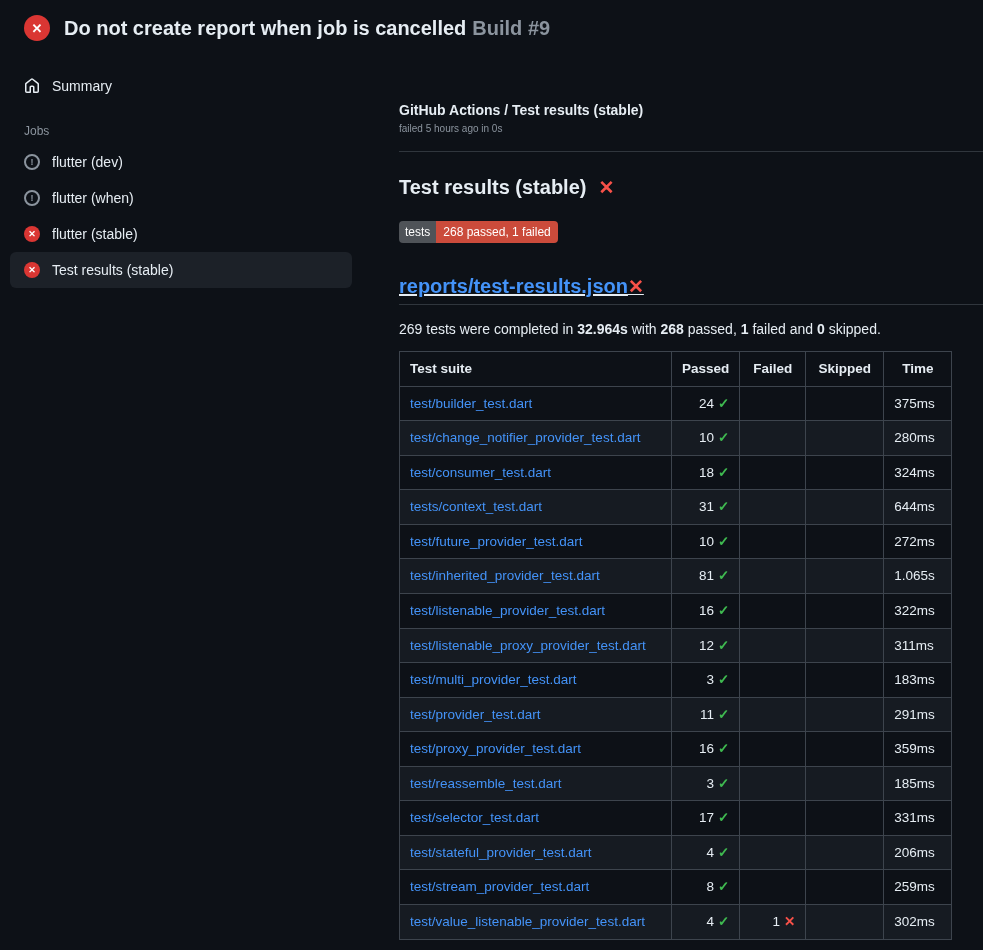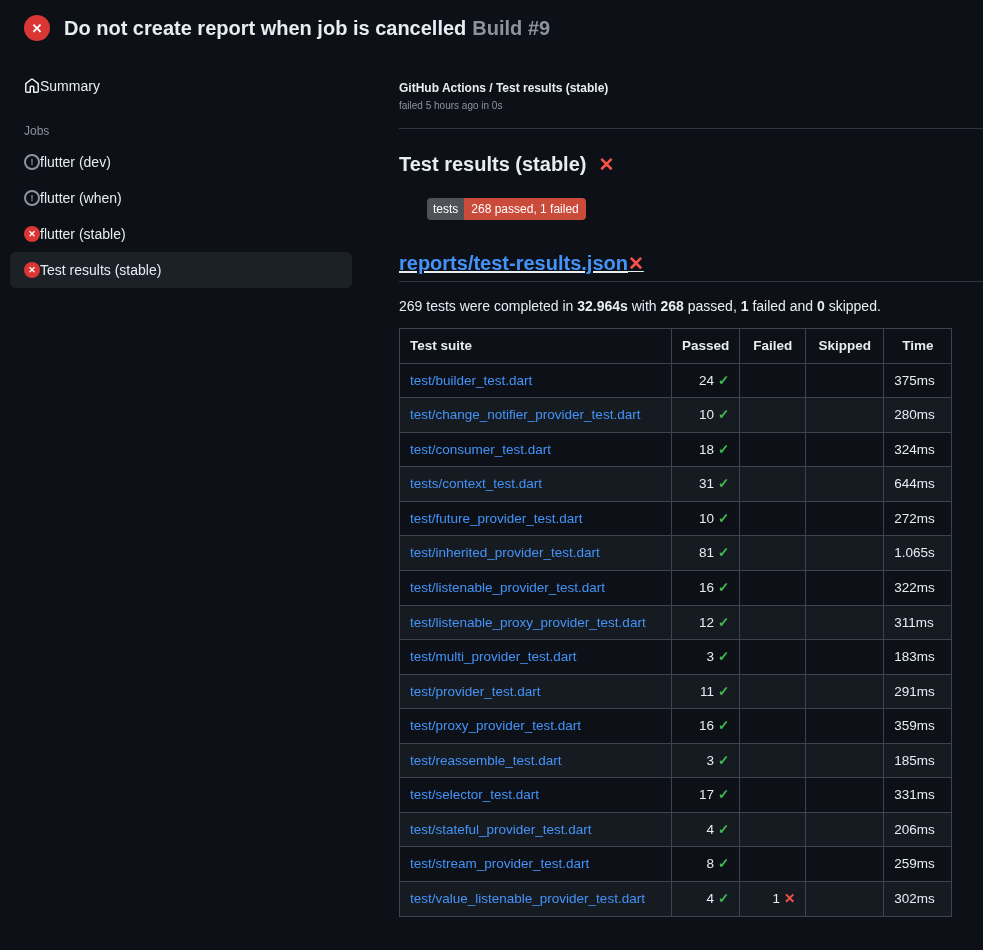--- a/index.html
+++ b/index.html
@@ -19,35 +19,35 @@
   .status-circle.failed { background: #da3633; color: #ffffff; }
   .status-circle.cancelled { background: transparent; color: #8b949e; border: 2px solid #8b949e; }
   .page-title { margin: 0; font-size: 20px; font-weight: 700; color: #e6edf3; }
   .build-number { color: #8b949e; font-weight: 700; margin-left: 6px; }
 
   
   .layout { display: flex; align-items: flex-start; }
 
   
   .sidebar { width: 375px; flex: none; padding: 14px 23px 0 10px; }
-  .sidebar-item { display: flex; padding: 10px 14px; border-radius: 6px; cursor: pointer; color: #e6edf3; font-size: 14px; }
+  .sidebar-item { display: flex; gap: 12px; padding: 10px 14px; border-radius: 6px; cursor: pointer; color: #e6edf3; font-size: 14px; }
   .sidebar-item.selected { background: #1c2128; }
   .jobs-label { color: #8b949e; font-size: 12px; margin: 20px 0 6px 14px; }
   .home-icon svg { display: block; }
 
   
   .main { flex: 1 1 auto; min-width: 0; padding: 0 0 0 24px; }
-  .breadcrumb { font-weight: 700; font-size: 12px; margin-top: 27px; color: #e6edf3; }
+  .breadcrumb { font-weight: 700; font-size: 14px; margin-top: 48px; color: #e6edf3; }
   .status-line { color: #8b949e; font-size: 10px; margin-top: 5px; }
   .top-divider { border: none; border-bottom: 1px solid #30363d; margin: 17px 0 0 0; }
 
   .section-heading { display: flex; align-items: center; gap: 12px; font-size: 20px; font-weight: 700; margin: 24px 0 0 0; }
   .x-mark { color: #f85149; font-weight: 900; font-size: 19px; line-height: 1; }
 
-  .badge { display: inline-flex; margin-top: 22px; border-radius: 4px; overflow: hidden; font-size: 12px; line-height: 1; margin-left: 28px; }
+  .badge { display: inline-flex; margin-top: 22px; border-radius: 4px; overflow: hidden; font-size: 12px; line-height: 1; }
   .badge-label { background: #4f5358; color: #ffffff; padding: 5px 6px; }
   .badge-value { background: #cb4b3b; color: #ffffff; padding: 5px 7px; }
 
   .report-heading { display: flex; align-items: center; font-size: 20px; font-weight: 700; margin: 32px 0 0 0; padding-bottom: 6px; border-bottom: 1px solid #30363d; text-decoration: underline; }
   .report-heading a { color: #4493f8; text-decoration: none; }
 
   .summary-line { margin: 16px 0 0 0; font-size: 14px; color: #e6edf3; }
   .summary-line strong { font-weight: 700; }
 
   

